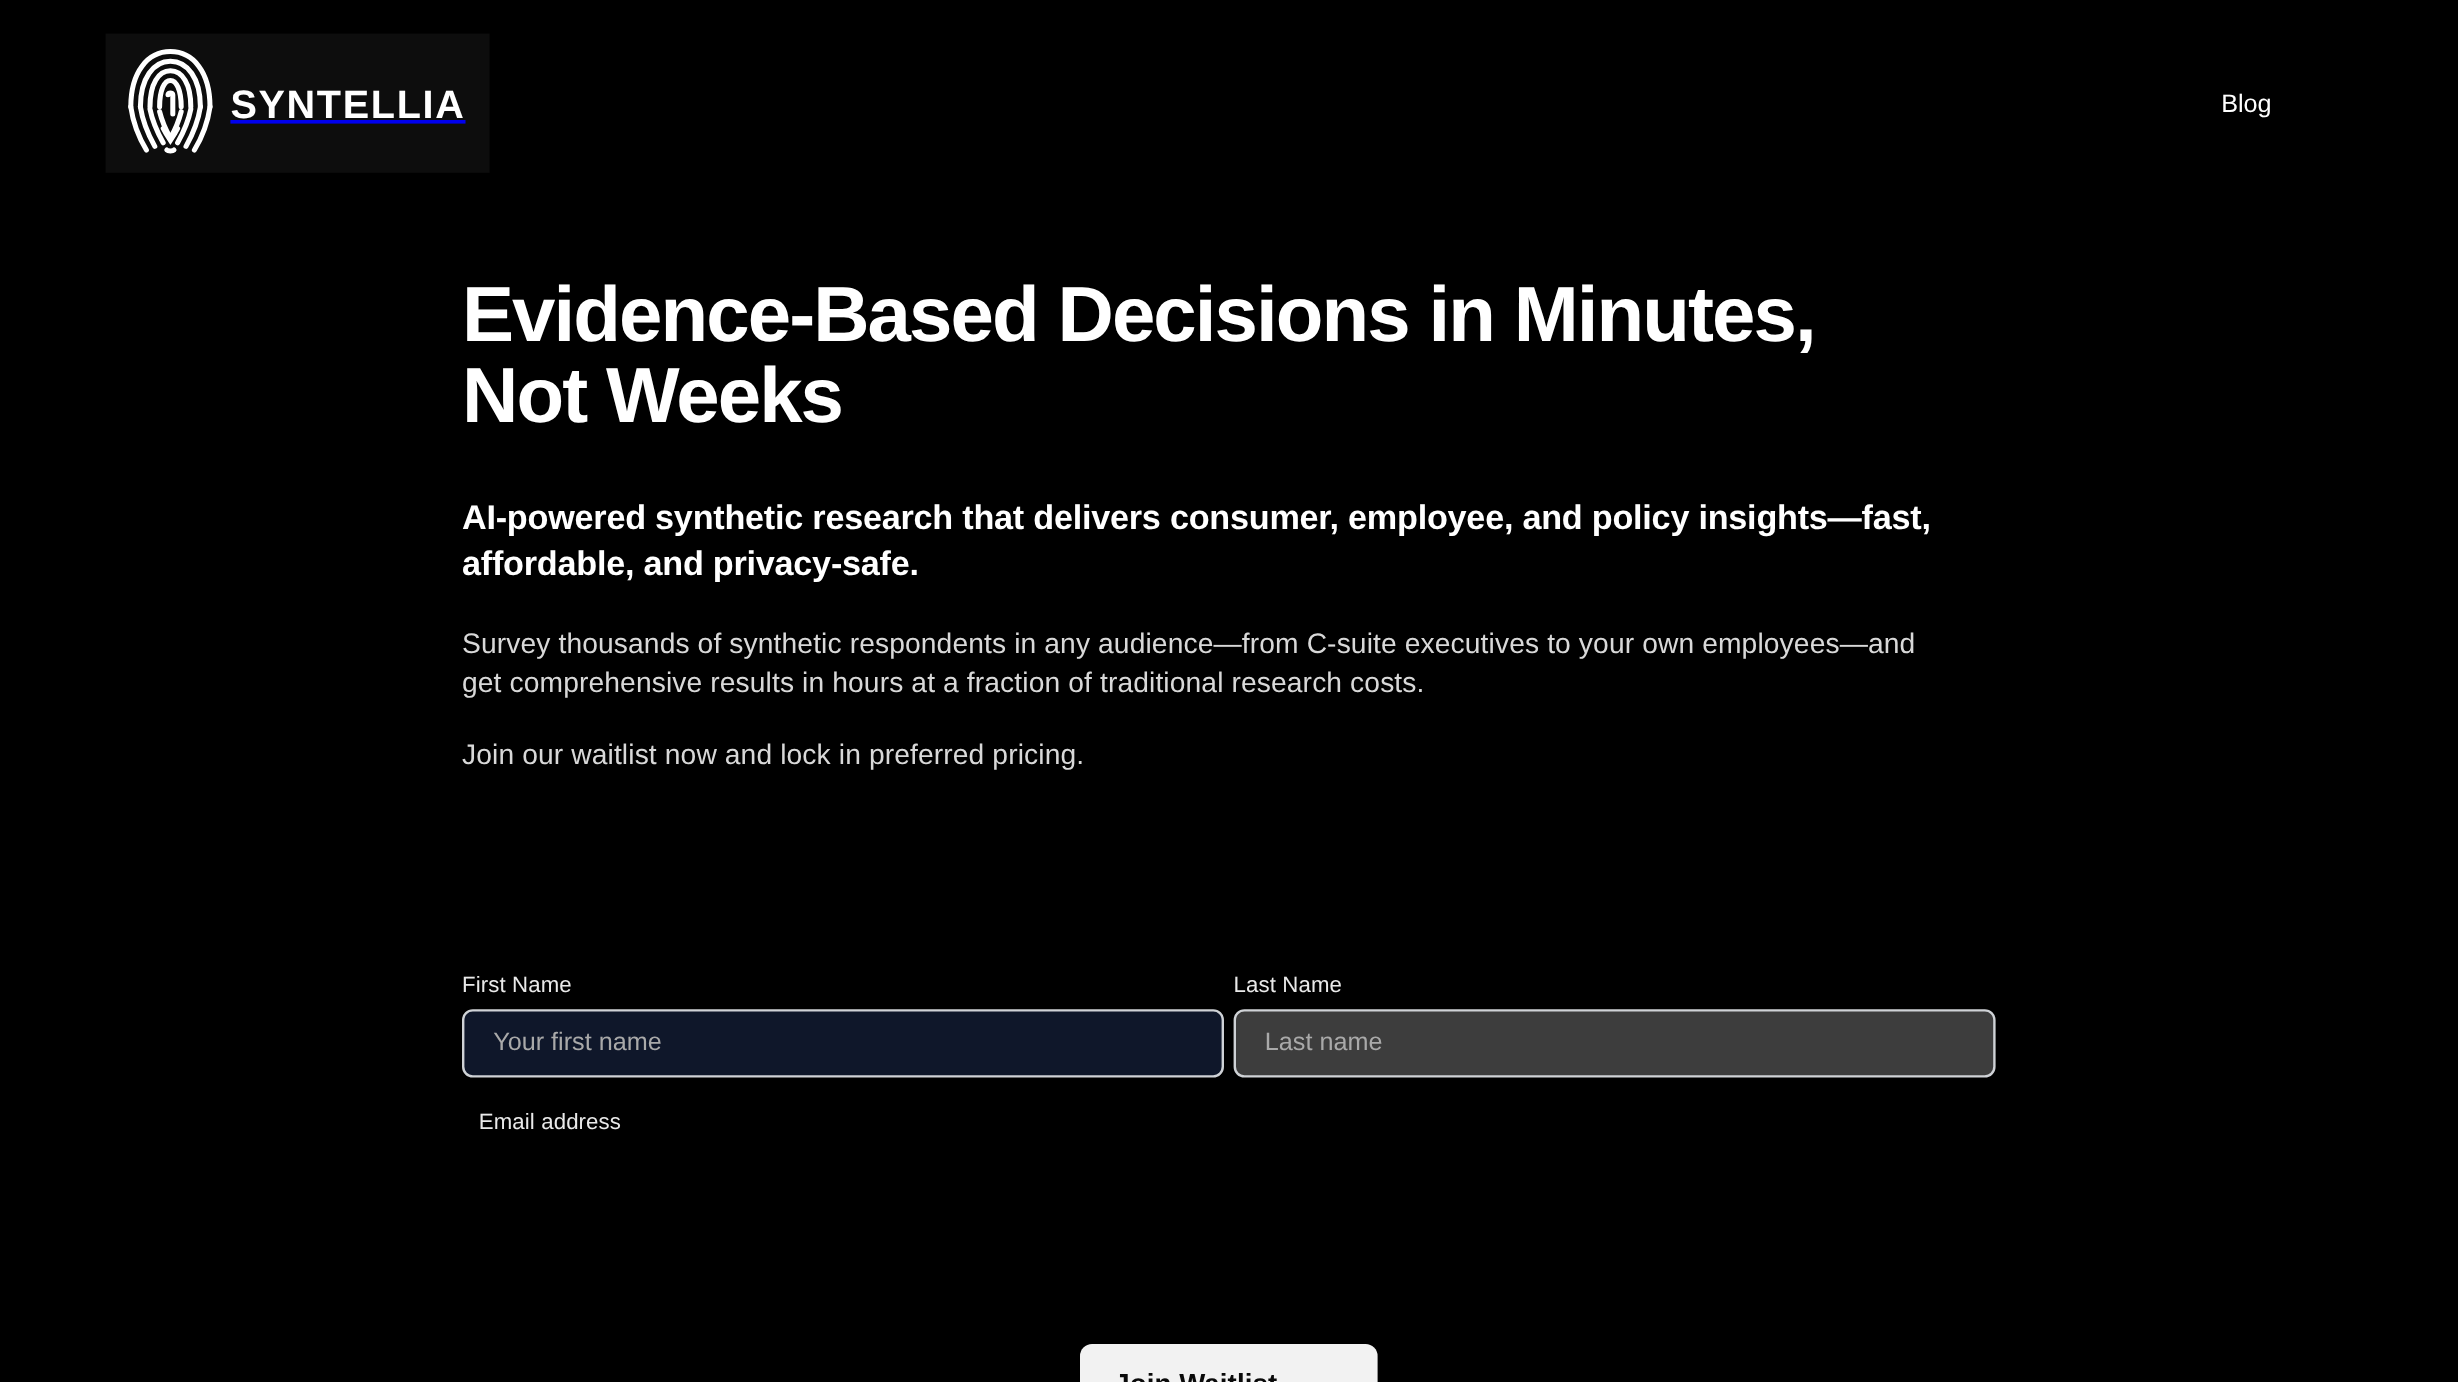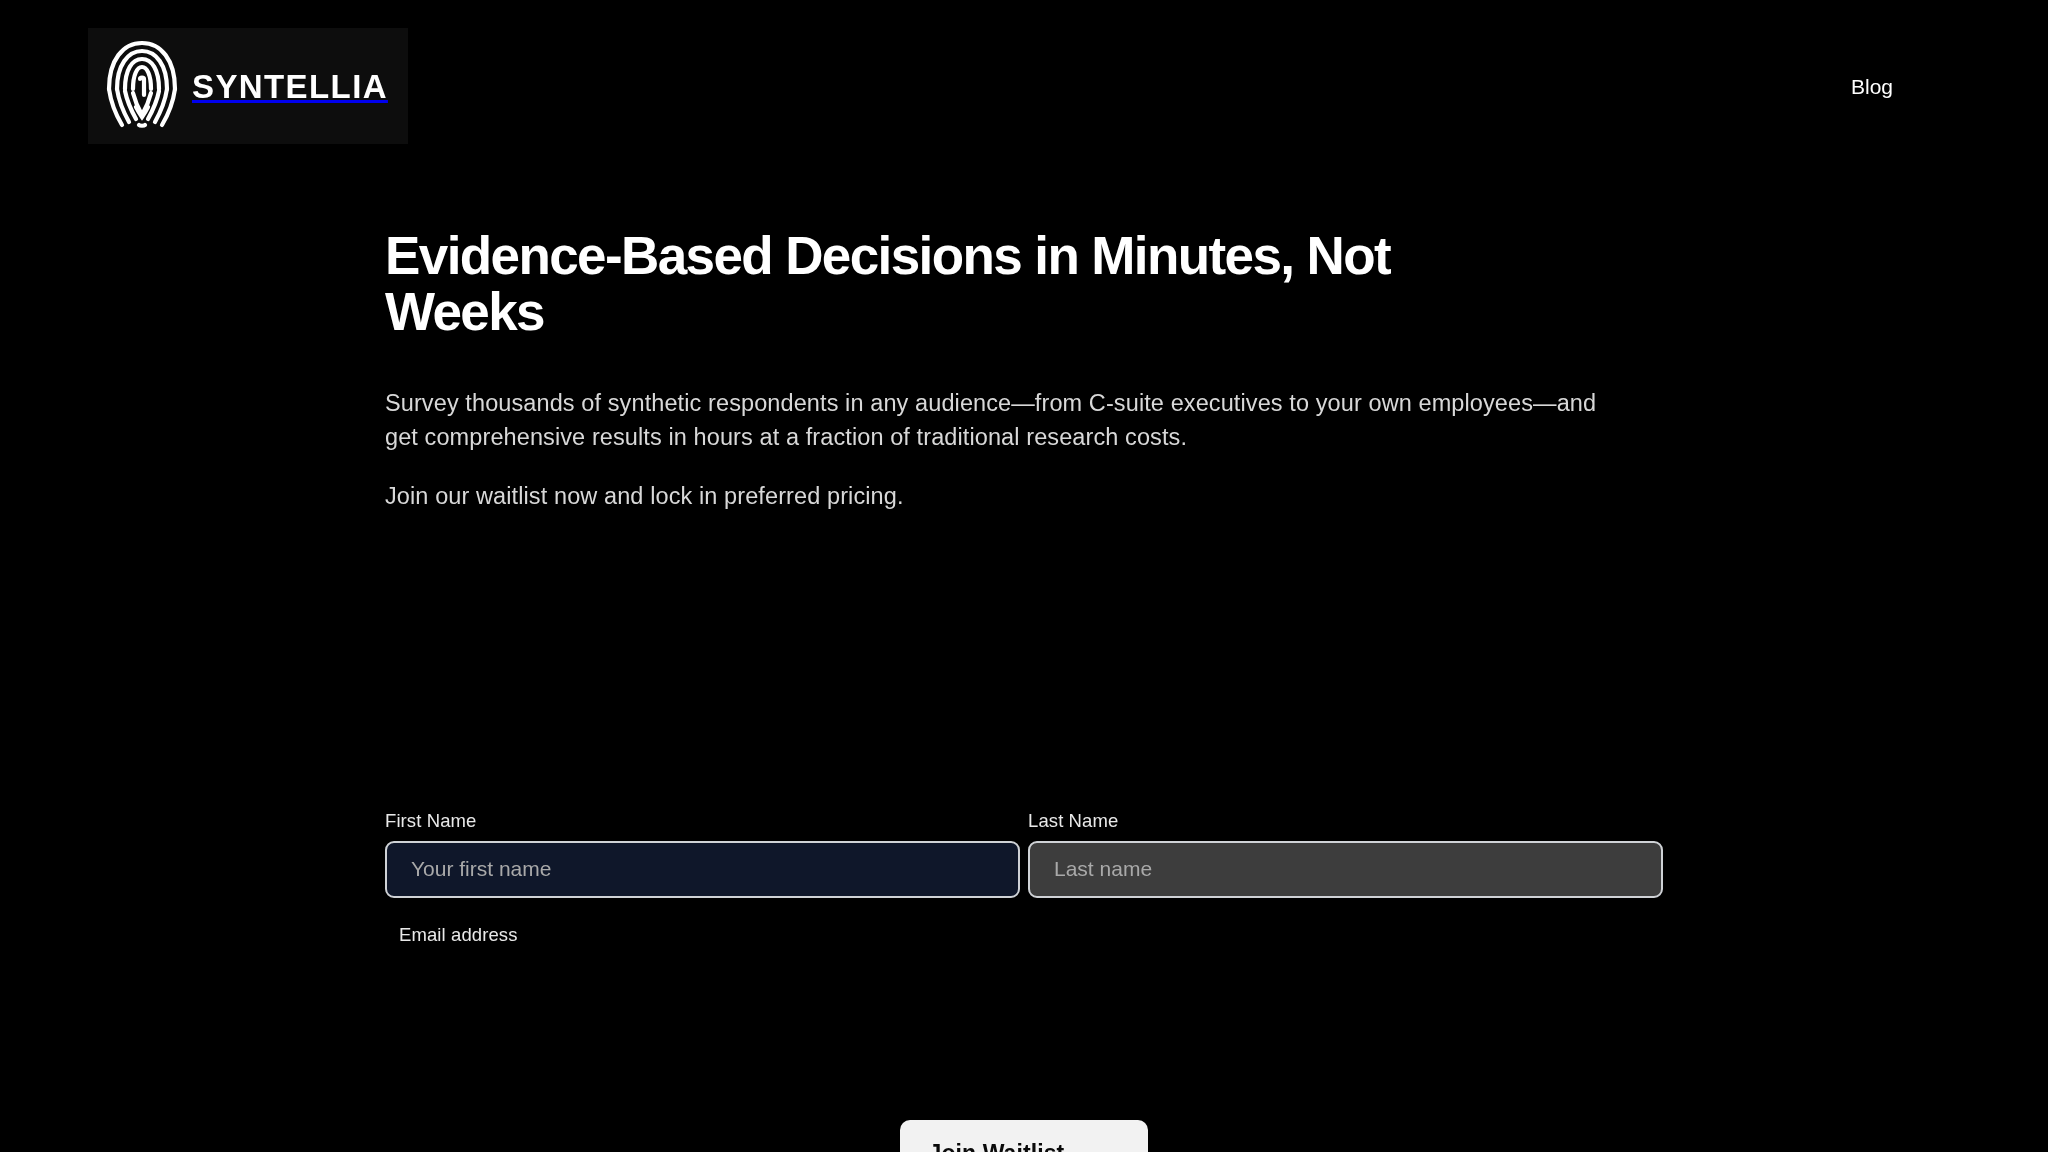--- a/index.html
+++ b/index.html
@@ -35,21 +35,21 @@
   }
   .nav-link {
     color:#ffffff; font-size:21px; font-weight:400;
     text-decoration:none; line-height:1; white-space:nowrap;
   }
 
   
   .hero { position:absolute; left:385px; top:228px; width:1290px; }
   .hero-title {
     color:#ffffff;
-    font-size:53px; font-weight:700; line-height:1.05;
+    font-size:65px; font-weight:700; line-height:1.05;
     letter-spacing:-1.6px; margin-bottom:48px;
     max-width:1140px;
   }
   .hero-subtitle {
     color:#ffffff;
     font-size:28.5px; font-weight:700; line-height:1.36;
     letter-spacing:-0.2px; margin-bottom:30px; max-width:1255px;
   }
   .hero-body {
     color:#d8d8d8;
@@ -123,20 +123,21 @@
       <span class="brand-name">SYNTELLIA</span>
     </a>
 
     <nav class="main-nav">
       <a class="nav-link" href="#">Blog</a>
     </nav>
   </header>
 
   <section class="hero">
     <h1 class="hero-title">Evidence-Based Decisions in Minutes, Not Weeks</h1>
+    <p class="hero-subtitle">AI-powered synthetic research that delivers consumer, employee, and policy insights—fast, affordable, and privacy-safe.</p>
     <p class="hero-body">Survey thousands of synthetic respondents in any audience—from C-suite executives to your own employees—and get comprehensive results in hours at a fraction of traditional research costs.</p>
     <p class="hero-body last">Join our waitlist now and lock in preferred pricing.</p>
   </section>
 
   <form class="waitlist-form">
 
     <div class="field-row">
       <div class="field">
         <label class="field-label">First Name</label>
         <input class="field-input" type="text" placeholder="Your first name" style="background: #0f172a; border-color: rgb(207, 210, 214);">

